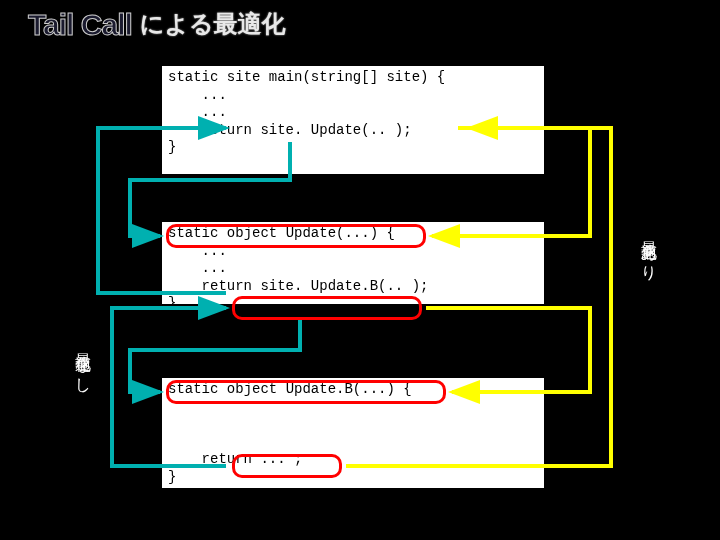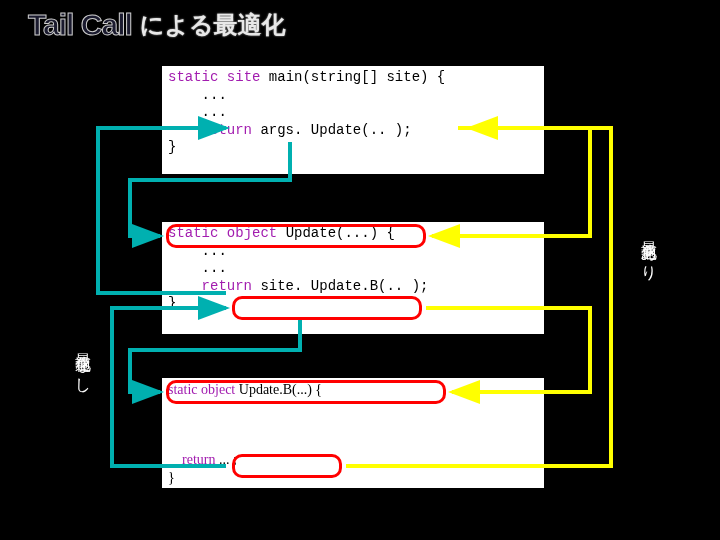--- a/index.html
+++ b/index.html
@@ -12,21 +12,21 @@
     font-family: "Meiryo", "MS Gothic", sans-serif;
   }
   .title {
     position: absolute;
     top: 8px;
     left: 28px;
     font-size: 30px;
     font-weight: bold;
     color: #fff;
     display: flex;
-    align-items: center;
+    align-items: flex-start;
     gap: 8px;
   }
   .title-en {
     font-family: "Arial Black", sans-serif;
     color: #1a1a2e;
     -webkit-text-stroke: 1px #ccc;
     letter-spacing: -1px;
   }
   .title-jp {
     font-size: 24px;
@@ -36,24 +36,24 @@
   .codebox {
     position: absolute;
     background: #fff;
     font-family: "MS Gothic", "Courier New", monospace;
     font-size: 14px;
     line-height: 1.25;
     white-space: pre;
     padding: 3px 6px;
     color: #000;
   }
-  .kw { color: #a21caf; }
+  .kw { color: #000000; }
   .codebox.c1 { left: 162px; top: 66px;  width: 382px; height: 108px; }
-  .codebox.c2 { left: 162px; top: 222px; width: 382px; height: 112px; }
-  .codebox.c3 { left: 162px; top: 378px; width: 382px; height: 110px; font-family: Liberation Serif, serif; }
+  .codebox.c2 { left: 162px; top: 222px; width: 382px; height: 82px; }
+  .codebox.c3 { left: 162px; top: 378px; width: 382px; height: 110px; }
   .highlight-box {
     position: absolute;
     border: 3px solid #f00;
     border-radius: 10px;
   }
   
   .hb1 { left: 166px; top: 224px; width: 260px; height: 24px; } 
   .hb2 { left: 166px; top: 380px; width: 280px; height: 24px; } 
   
   .hb3 { left: 232px; top: 296px; width: 190px; height: 24px; } 
@@ -79,21 +79,21 @@
 <body>
 
 <div class="title">
   <span class="title-en">Tail Call</span>
   <span class="title-jp">による最適化</span>
 </div>
 
 <div class="codebox c1"><span class="kw">static</span><span class="kw"> site</span><span> main(string[] site) {</span>
 <span>    ...</span>
 <span>    ...</span>
-<span class="kw">    return</span><span> args. Update(.. );</span>
+<span class="kw">    return</span><span> site. Update(.. );</span>
 <span>}</span></div>
 
 <div class="codebox c2"><span class="kw">static</span><span class="kw"> object</span><span> Update(...) {</span>
 <span>    ...</span>
 <span>    ...</span>
 <span class="kw">    return</span><span> site. Update.B(.. );</span>
 <span>}</span></div>
 
 <div class="codebox c3"><span class="kw">static</span><span class="kw"> object</span><span> Update.B(...) {</span>
 <span></span>

